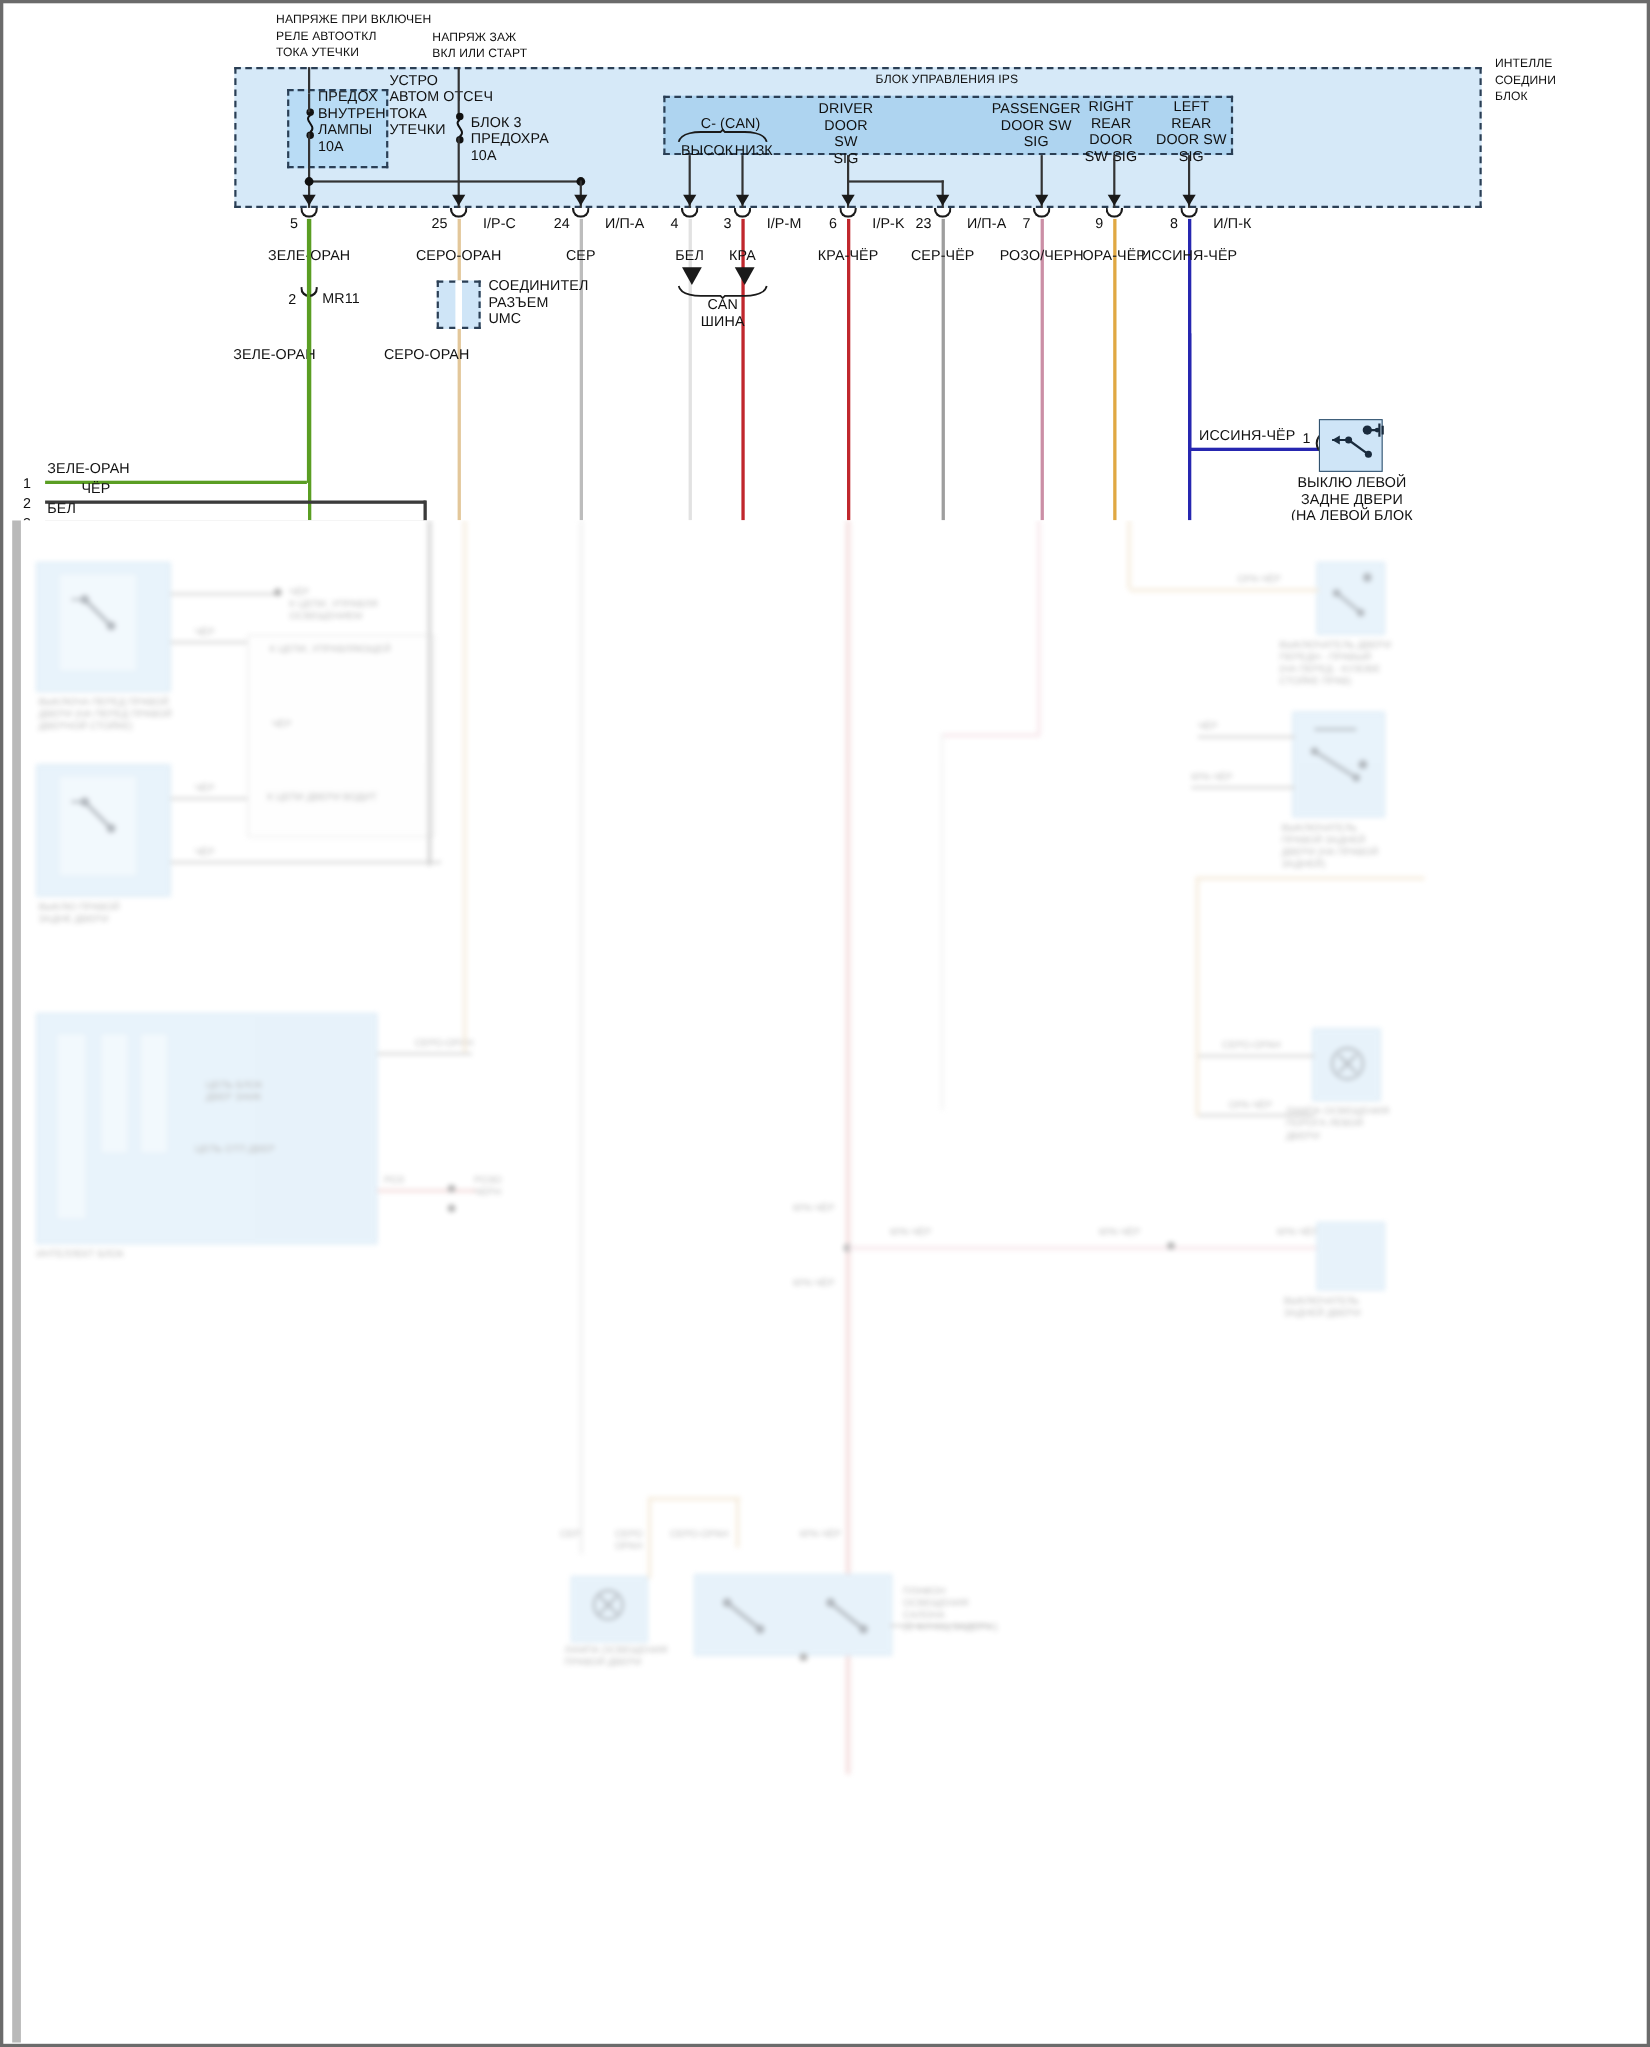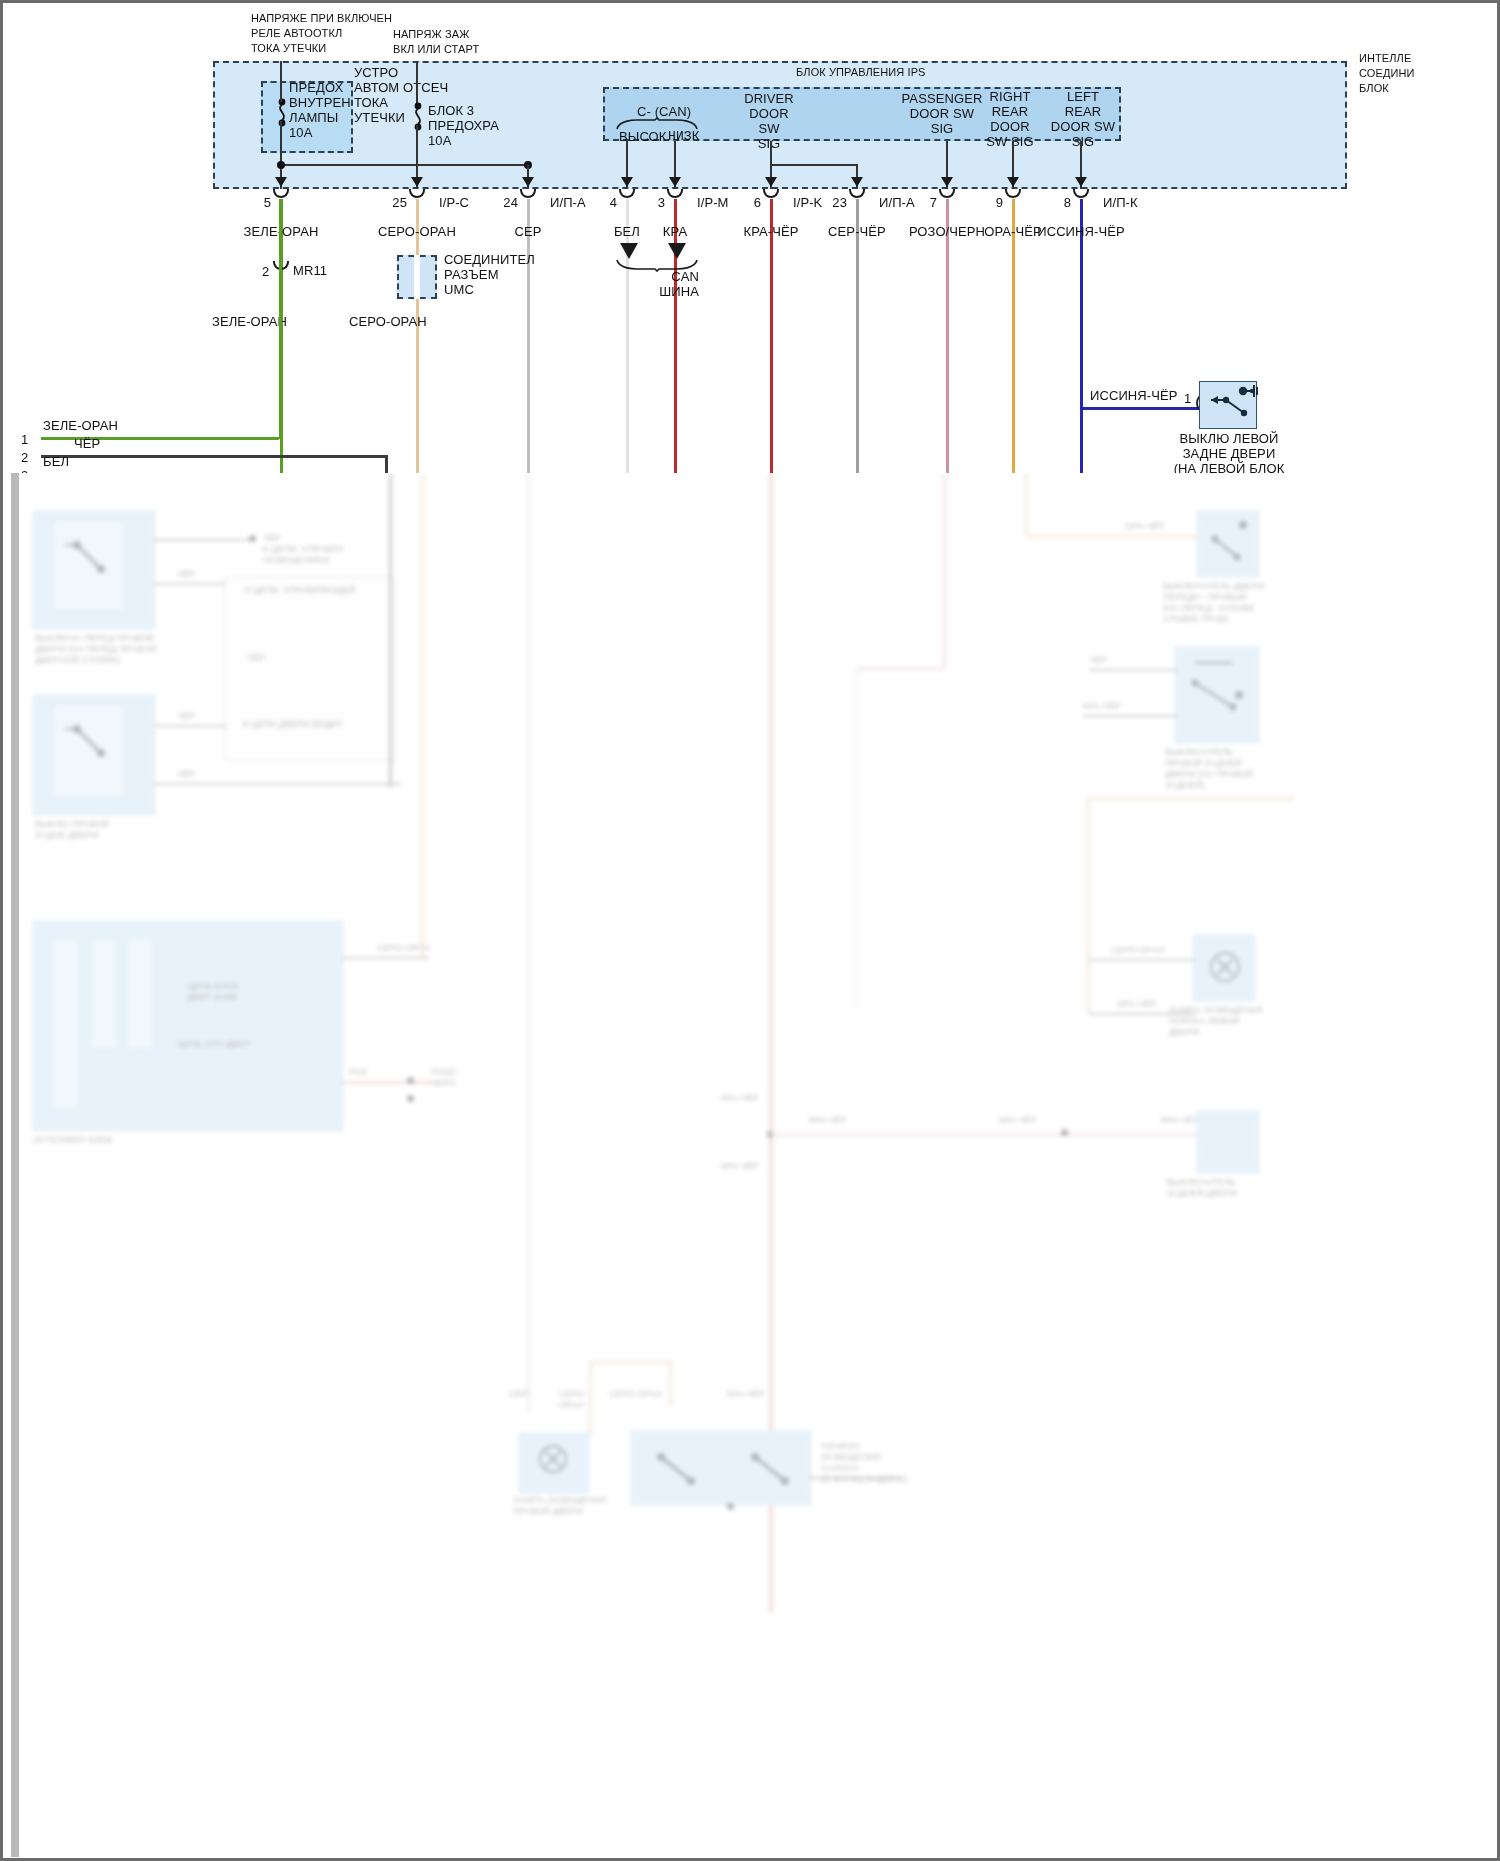--- a/index.html
+++ b/index.html
@@ -70,21 +70,21 @@
 
   <div class="txt" style="left:425px;top:100px;">БЛОК 3
 ПРЕДОХРА
 10А</div>
 
   <div class="txt big" style="left:793px;top:62px;">БЛОК УПРАВЛЕНИЯ IPS</div>
   <div class="ips" style="left:600px;top:84px;width:518px;height:54px;"></div>
 
   <div class="txt" style="left:634px;top:101px;">C- (CAN)</div>
   <div class="txt" style="left:616px;top:126px;">ВЫСОК</div>
-  <div class="txt" style="left:665px;top:126px;font-family:Liberation Mono, monospace;">НИЗК</div>
+  <div class="txt" style="left:665px;top:126px;">НИЗК</div>
   <svg class="abs" style="left:612px;top:114px;width:88px;height:14px;">
      <path d="M2,12 C4,3 20,3 22,3 L40,3 L42,1 L44,3 L62,3 C64,3 80,3 82,12" fill="none" stroke="#1a1a1a" stroke-width="1.6"></path>
   </svg>
 
   <div class="txt c" style="left:716px;top:88px;width:100px;text-align:center;">DRIVER
 DOOR
 SW
 SIG</div>
   <div class="txt c" style="left:889px;top:88px;width:100px;text-align:center;">PASSENGER
 DOOR SW
@@ -205,21 +205,21 @@
   <div class="txt" style="left:441px;top:249px;">СОЕДИНИТЕЛ
 РАЗЪЕМ
 UMC</div>
   <div class="txt" style="left:346px;top:311px;">СЕРО-ОРАН</div>
 
   <div class="arrowdn" style="left:617px;top:240px;border-left-width:9px;border-right-width:9px;border-top-width:16px;"></div>
   <div class="arrowdn" style="left:665px;top:240px;border-left-width:9px;border-right-width:9px;border-top-width:16px;"></div>
   <svg class="abs" style="left:612px;top:255px;width:88px;height:14px;">
      <path d="M2,2 C4,11 20,11 22,11 L40,11 L42,13 L44,11 L62,11 C64,11 80,11 82,2" fill="none" stroke="#1a1a1a" stroke-width="1.6"></path>
   </svg>
-  <div class="txt c" style="left:612px;top:266px;width:84px;text-align:right;">CAN
+  <div class="txt c" style="left:612px;top:266px;width:84px;text-align:center;">CAN
 ШИНА</div>
 
   <div class="abs" style="left:1077px;top:300px;width:3px;height:106px;background:#2626b0;"></div>
   <div class="abs" style="left:1077px;top:404px;width:119px;height:3px;background:#2626b0;"></div>
   <div class="txt" style="left:1087px;top:385px;">ИССИНЯ-ЧЁР</div>
   <div class="txt" style="left:1181px;top:388px;">1</div>
   <svg class="abs" style="left:1190px;top:390px;width:12px;height:20px;">
      <path d="M10,1 C2,5 2,15 10,19" fill="none" stroke="#1a1a1a" stroke-width="1.8"></path>
   </svg>
   <div class="swbox" style="left:1196px;top:378px;width:58px;height:48px;"></div>

